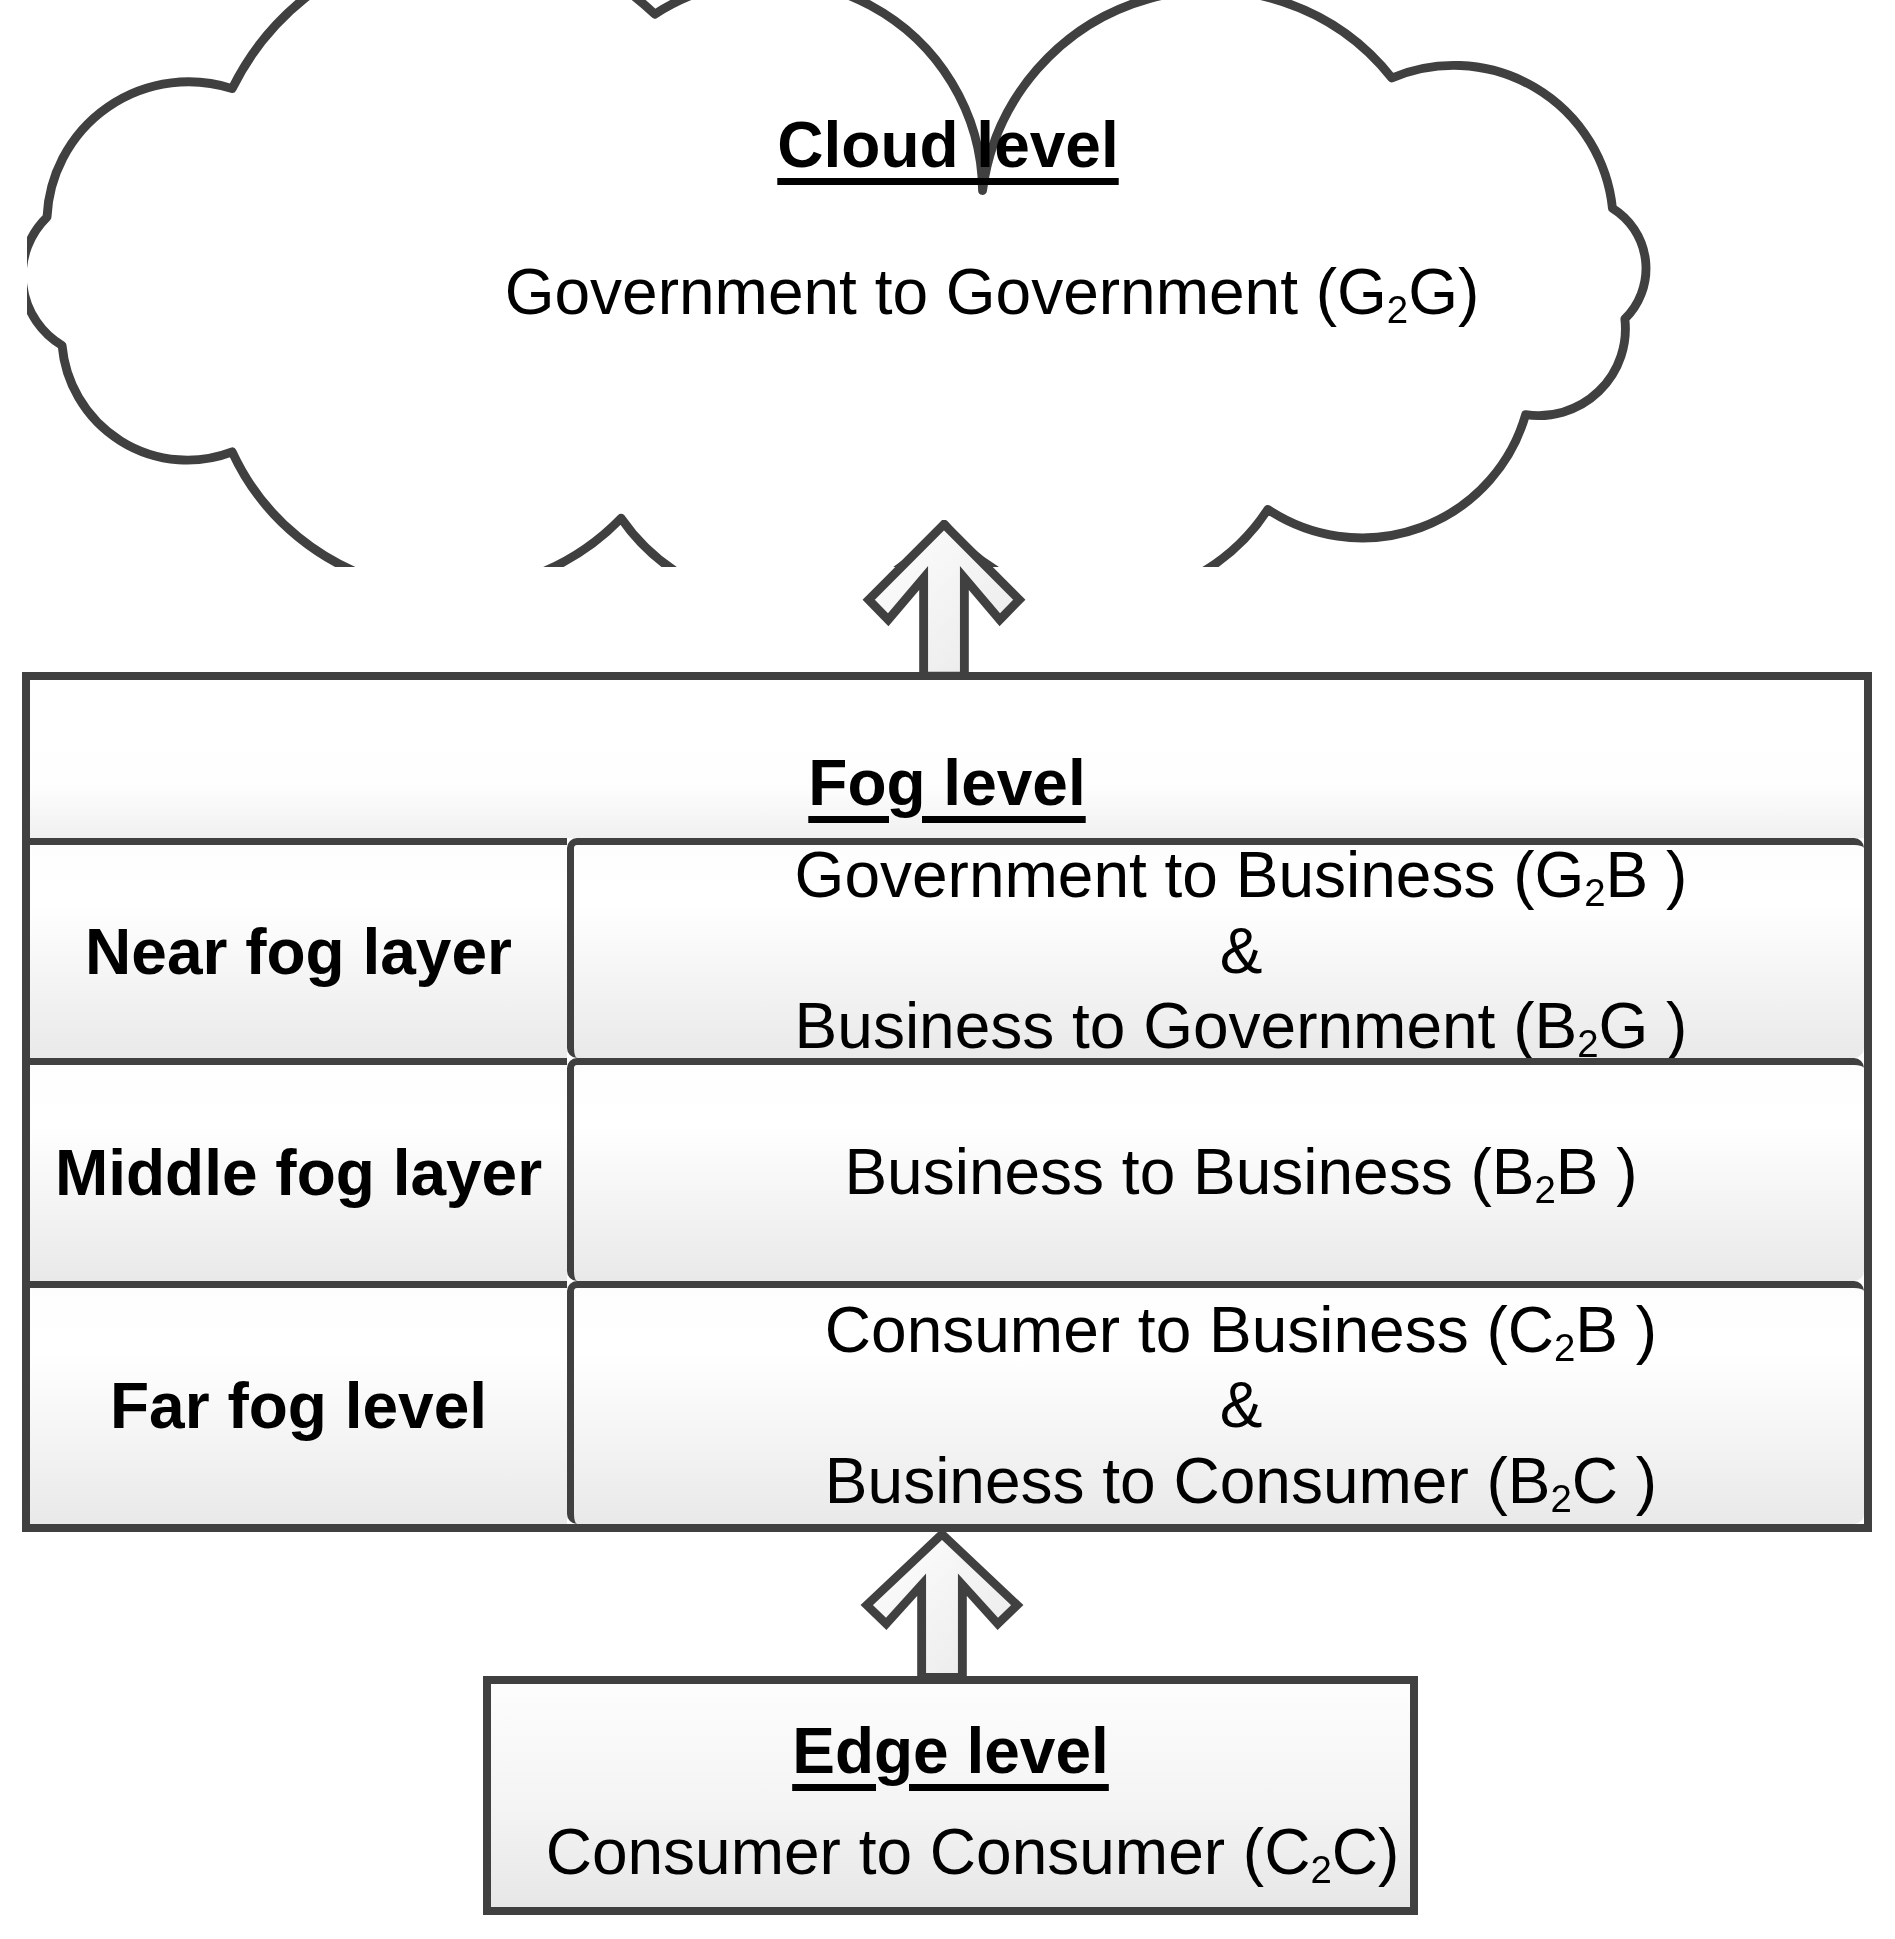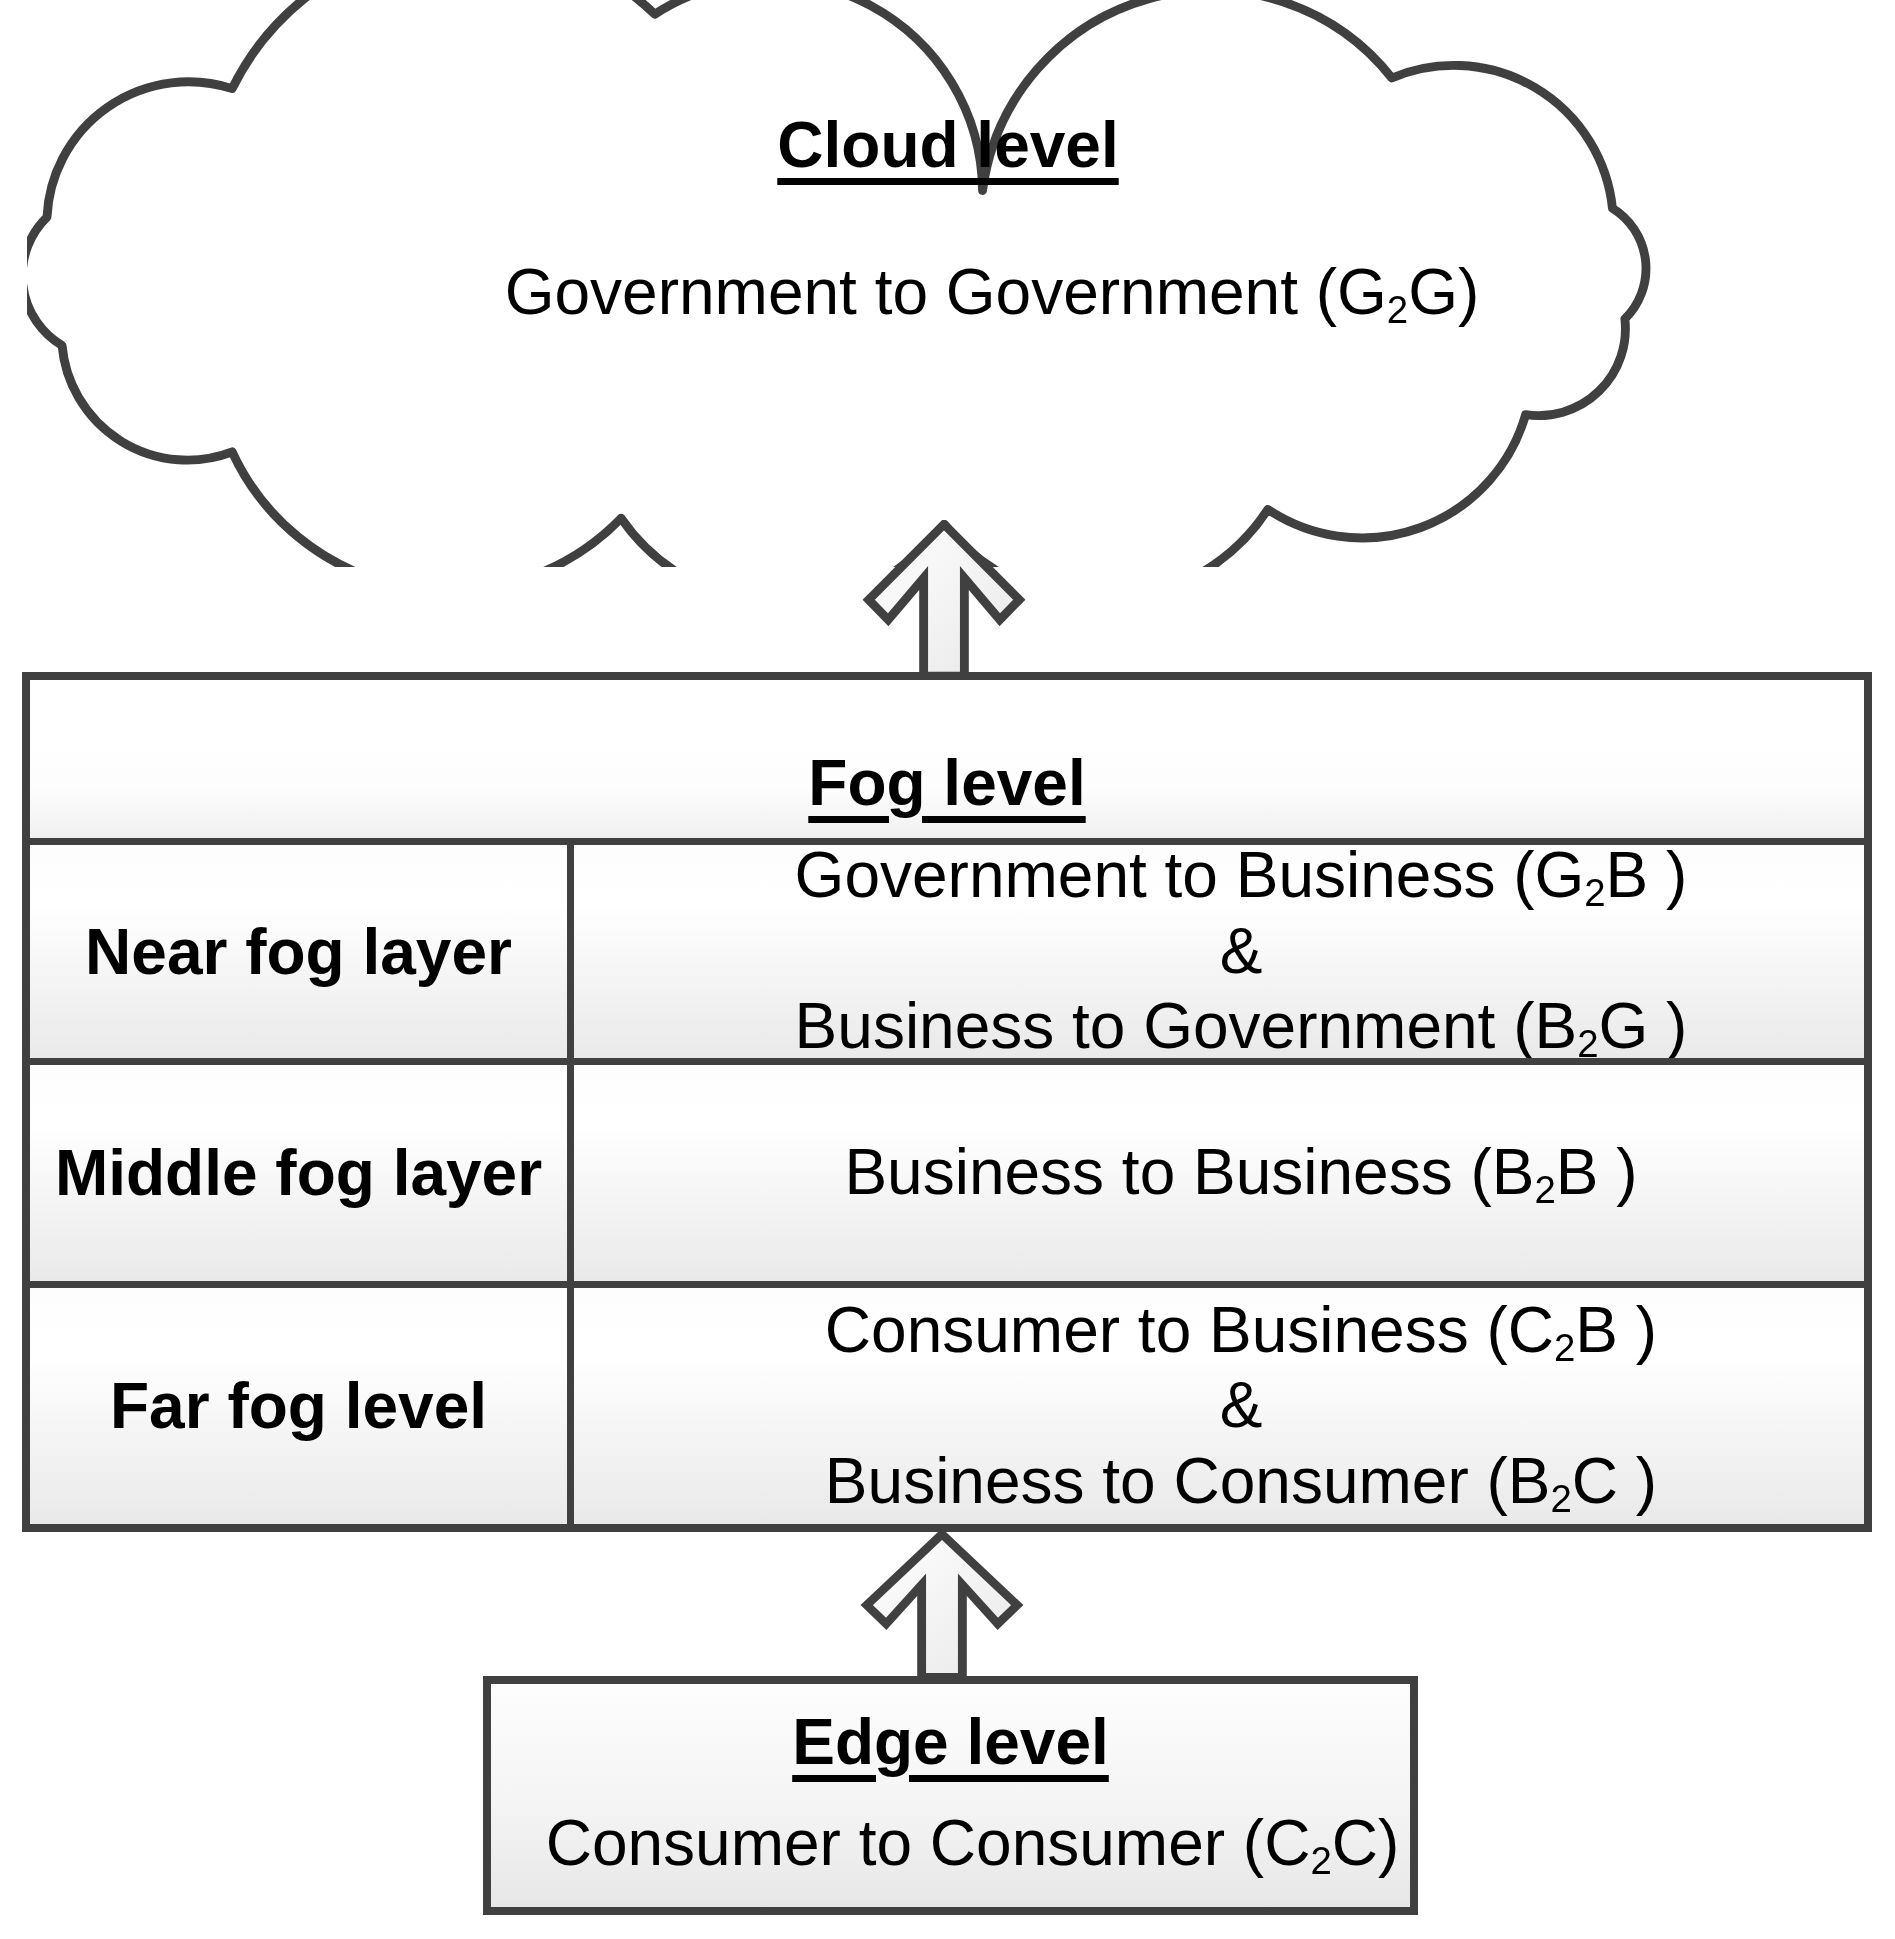--- a/index.html
+++ b/index.html
@@ -45,30 +45,31 @@
   .cell{
     display:flex;align-items:center;justify-content:center;
     border-top:7px solid #404040;
     background:linear-gradient(180deg,#fdfdfd 0%,#ffffff 28%,#e9e9e9 100%);
     text-align:center;
   }
   .cell.right{
     border-left:7px solid #404040;
     flex-direction:column;
     line-height:1.18;
+    border-radius:10px;
   }
   .layer-name{font-size:64px;font-weight:bold;white-space:nowrap;}
   
   .edge-box{
     left:483px;top:1676px;width:935px;height:239px;
     border:8.9px solid #404040;
     box-sizing:border-box;
     background:linear-gradient(180deg,#fdfdfd 0%,#f4f4f4 55%,#e7e7e7 100%);
     display:flex;flex-direction:column;align-items:center;
-    padding-top:21px;gap:26.6px;
+    padding-top:30px;gap:26.6px;
   }
   svg{display:block;}
 </style>
 </head>
 <body>
 
 <div class="canvas">
 
   <svg class="abs" style="left:26.6px;top:0;" width="1640" height="567" viewBox="0 0 1850 640">
     <path d="M708,16

